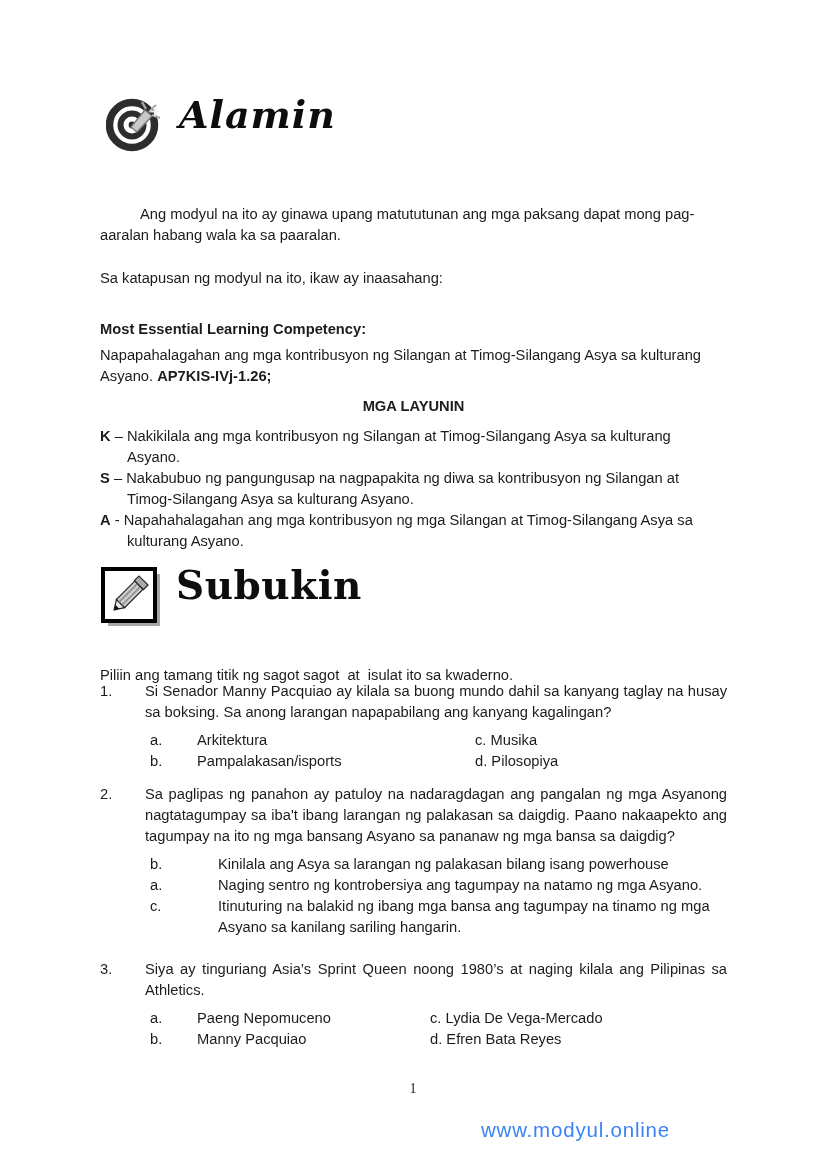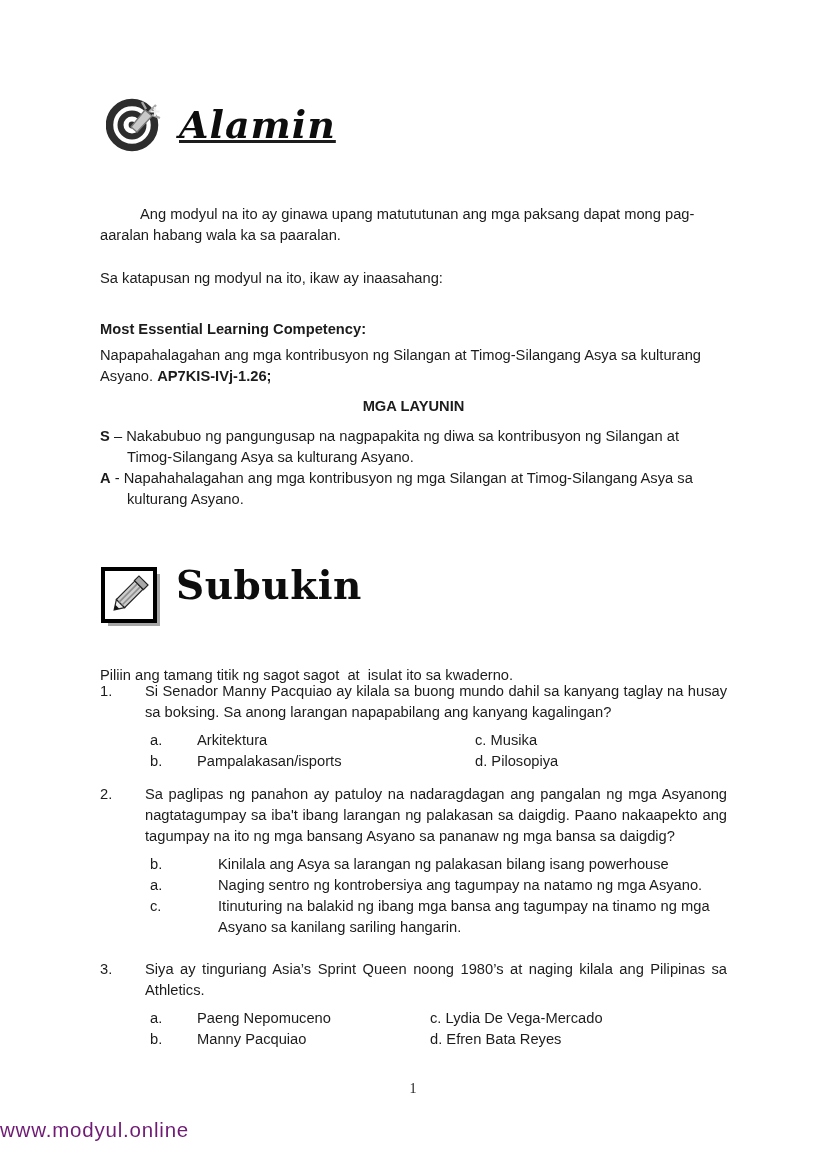--- a/index.html
+++ b/index.html
@@ -4,21 +4,21 @@
 <style>
   html,body{margin:0;padding:0;background:#ffffff;}
   .page{
     position:relative;width:826px;height:1169px;background:#fff;
     font-family:"Liberation Sans","DejaVu Sans",sans-serif;
     font-size:14.7px;line-height:21px;color:#1c1c1c;overflow:hidden;
   }
   .abs{position:absolute;}
 
   
-  #alamin-header{left:106px;top:96px;display:flex;align-items:center;gap:13px;text-decoration:underline;}
+  #alamin-header{left:106px;top:96px;display:flex;align-items:flex-start;gap:13px;}
   #subukin-header{left:100px;top:566px;display:flex;align-items:flex-start;gap:12px;}
   .brand-title-italic{font-family:"DejaVu Serif","Liberation Serif",serif;font-weight:bold;font-style:italic;font-size:38px;line-height:1;color:#0d0d0d;letter-spacing:1px;}
   .brand-title-slab{font-family:"DejaVu Serif","Liberation Serif",serif;font-weight:bold;font-size:39px;line-height:1;color:#0d0d0d;letter-spacing:0.5px;}
 
   
   #intro{left:100px;top:189px;width:627px;text-indent:40px;}
   #expectation{left:100px;top:253px;width:627px;}
   #melc-heading{left:100px;top:304px;width:627px;font-weight:bold;}
   #melc-body{left:100px;top:330px;width:627px;}
   #objectives-heading{left:100px;top:396px;width:627px;text-align:center;font-weight:bold;}
@@ -44,21 +44,21 @@
   .optrow{display:flex;}
   .opt-letter{width:47px;flex:none;}
   .col-right .optrow-inline{display:block;}
 
   .opts-list{margin-left:50px;margin-top:7px;width:577px;}
   .opts-list .optrow-hang{padding-left:68px;text-indent:-68px;}
   .opts-list .opt-letter-wide{display:inline-block;width:68px;text-indent:0;}
 
   
   #page-number{left:0;top:1078px;width:826px;text-align:center;font-family:"Liberation Serif","DejaVu Serif",serif;font-size:14px;}
-  #watermark{left:0;top:1119px;width:670px;text-align:left;font-size:20.5px;color:#701a75;letter-spacing:0.8px;}
+  #watermark{left:0;top:1119px;width:670px;text-align:right;font-size:20.5px;color:#3b82f6;letter-spacing:0.8px;}
 </style>
 </head>
 <body>
 
 <div class="page">
 
   <div class="abs" id="alamin-header">
     <svg width="60" height="58" viewBox="0 0 60 58" aria-hidden="true">
       <circle cx="26" cy="29" r="22.5" fill="#ffffff" stroke="#2d2d2d" stroke-width="7.5"></circle>
       <circle cx="26" cy="29" r="11.5" fill="#ffffff" stroke="#2d2d2d" stroke-width="6"></circle>
@@ -74,20 +74,21 @@
 
   <p class="abs" id="intro">Ang modyul na ito ay ginawa upang matututunan ang mga paksang dapat mong pag-aaralan habang wala ka sa paaralan.</p>
 
   <p class="abs" id="melc-heading">Most Essential Learning Competency:</p>
 
   <p class="abs" id="melc-body"><span>Napapahalagahan ang mga kontribusyon ng Silangan at Timog-Silangang Asya sa kulturang Asyano.</span> <span class="b">AP7KIS-IVj-1.26;</span></p>
 
   <h3 class="abs" id="objectives-heading" style="margin:0;font-size:14.7px;text-align:center;">MGA LAYUNIN</h3>
 
   <div class="abs" id="objectives">
+    <div class="objective"><span class="obj-letter">K</span> <span>–</span> <span>Nakikilala ang mga kontribusyon ng Silangan at Timog-Silangang Asya sa kulturang Asyano.</span></div>
     <div class="objective"><span class="obj-letter">S</span> <span>–</span> <span>Nakabubuo ng pangungusap na nagpapakita ng diwa sa kontribusyon ng Silangan at Timog-Silangang Asya sa kulturang Asyano.</span></div>
     <div class="objective"><span class="obj-letter">A</span> <span>-</span> <span>Napahahalagahan ang mga kontribusyon ng mga Silangan at Timog-Silangang Asya sa kulturang Asyano.</span></div>
   </div>
 
   <div class="abs" id="subukin-header">
     <svg width="64" height="64" viewBox="0 0 64 64" aria-hidden="true">
       <rect x="8" y="8" width="52" height="52" fill="#a6a6a6"></rect>
       <rect x="3" y="3" width="52" height="52" fill="#ffffff" stroke="#000000" stroke-width="4"></rect>
       <g transform="rotate(-45 29 29)">
         <polygon points="8,29 17,23.2 17,34.8" fill="#ececec" stroke="#222222" stroke-width="1.2"></polygon>

